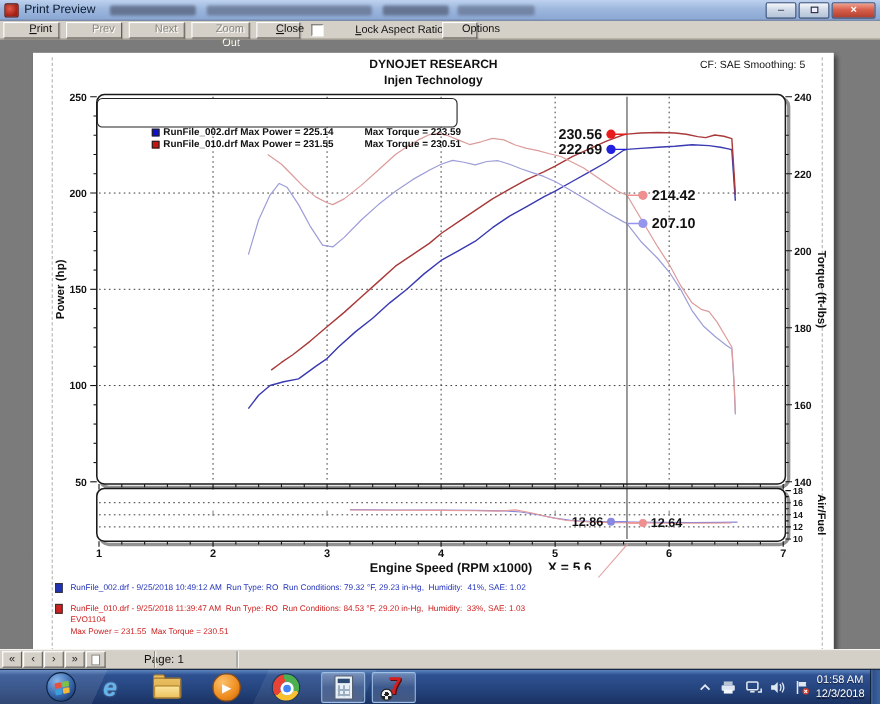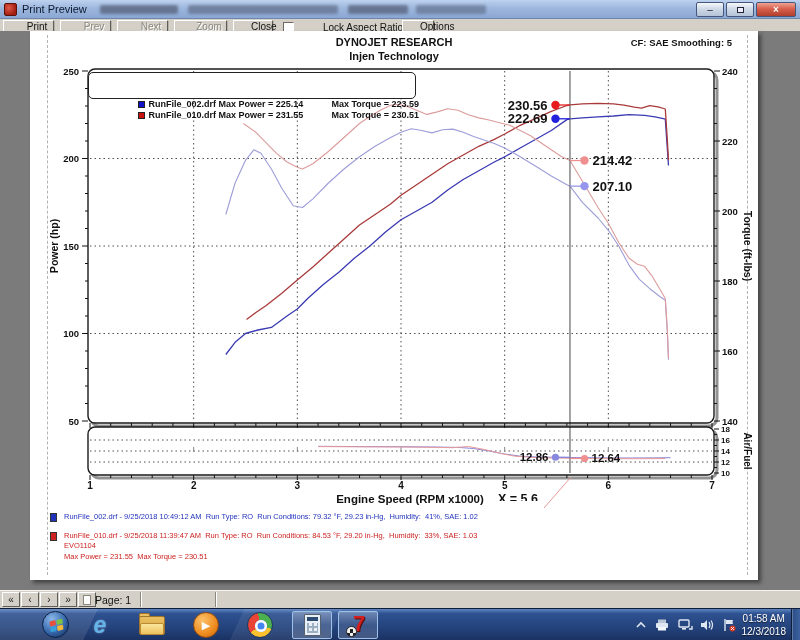--- a/index.html
+++ b/index.html
@@ -26,26 +26,26 @@
   .tbtn { position:absolute; top:1px; height:15px; background:#d4d0c8; font-size:10px; line-height:12px; text-align:center;
     border:1px solid; border-color:#ffffff #5f5d57 #5f5d57 #ffffff; box-shadow:1px 1px 0 rgba(0,0,0,.15); color:#111;padding-left:17px; }
   .tbtn.underline::first-letter { text-decoration:underline; }
   .tbtn.disabled { color:#8b887e; text-shadow:1px 1px 0 #fff; }
   .checkbox { position:absolute; top:3px; width:11px; height:11px; background:#fff;
     border:1px solid; border-color:#6b6962 #fff #fff #6b6962; }
   .chk-label { position:absolute; top:3px; font-size:10px; color:#111;padding-left:25px; }
   .chk-label::first-letter { text-decoration:underline; }
 
   
-  .preview { position:absolute; top:31px; left:0; width:800px; height:460px; background:#7b7b7b; }
+  .preview { position:absolute; top:48px; left:0; width:800px; height:460px; background:#7b7b7b; }
   .page { position:absolute; left:30px; top:0; width:728px; height:549px; background:#fff; box-shadow:3px 3px 4px rgba(0,0,0,.45); }
   .margin-guide { position:absolute; top:4px; height:540px; width:0; border-left:1px dashed #b3b3b3; }
   .hdr-title { position:absolute; top:5px; left:0; width:100%; text-align:center; font-size:11px; font-weight:bold; color:#111; }
   .hdr-sub   { position:absolute; top:19px; left:0; width:100%; text-align:center; font-size:11px; font-weight:bold; color:#111; }
-  .hdr-note  { position:absolute; top:6px; right:26px; font-size:9.5px; font-weight:bold; color:#111; }
+  .hdr-note  { position:absolute; top:6px; right:26px; font-size:9.5px; font-weight:normal; color:#111; }
   #chart-svg { position:absolute; left:0; top:0; z-index:2; }
 
   .legend { position:absolute; left:58px; top:41px; width:328px; height:27px; background:#fff;
     border:1px solid #222; border-radius:5px; z-index:3; padding:2px 0 0 5px; }
   .leg-row { position:relative; height:11px; white-space:pre; }
   .leg-sq { display:inline-block; width:7px; height:7px; border:1px solid #222; vertical-align:-1px; margin-right:3px; }
   .leg-txt { font-size:9px; font-weight:bold; color:#111; display:inline-block; }
   .leg-left { min-width:183px; }
 
   .cursor-x-label { position:absolute; left:468px; top:461px; height:9px; overflow:hidden;
@@ -55,21 +55,21 @@
   .f-run { position:relative; margin-bottom:8px; }
   .f-sq { position:absolute; left:0; top:1px; width:7px; height:9px; border:1px solid #333; }
   .f-line { margin-left:14px; font-size:7.5px; line-height:10.5px; white-space:pre; }
   .f-blue { color:#2233bb; } .f-red { color:#cc2222; }
 
   
   .statusbar { position:absolute; top:590px; left:0; width:800px; height:18px; background:#d4d0c8; border-top:1px solid #f5f4f0; }
   .sbtn { position:absolute; top:1px; width:18px; height:15px; background:#d4d0c8; text-align:center; font-size:10px; line-height:13px;
     border:1px solid; border-color:#fff #5f5d57 #5f5d57 #fff; color:#222; }
   .page-glyph { display:inline-block; width:8px; height:10px; background:#fcfcfc; border:1px solid #8a877d; margin-top:2px; }
-  .s-label { position:absolute; left:95px; top:3px; font-size:10.5px; color:#111; }
+  .s-label { position:absolute; left:95px; top:3px; font-size:10.5px; color:#111;padding-left:36px; }
   .s-sep { position:absolute; top:1px; width:2px; height:15px; border-left:1px solid #8a877d; border-right:1px solid #fff; }
 
   
   .taskbar { position:absolute; top:608px; left:0; width:800px; height:32px;
     background:linear-gradient(180deg,#56046e0%,#000); background:linear-gradient(180deg,#5d86c0 0%,#2e5191 15%,#24437c 60%,#1a3263 100%); border-top:1px solid #0d1d3a; }
   .taskbar::before { content:""; position:absolute; inset:0;
     background:linear-gradient(115deg, rgba(255,255,255,.10) 0 12%, rgba(255,255,255,0) 12% 30%, rgba(255,255,255,.07) 30% 42%, rgba(255,255,255,0) 42%); }
   .orb { position:absolute; left:42px; top:2px; width:27px; height:27px; border-radius:50%;
     background:radial-gradient(circle at 35% 28%, #8ab8ea, #3767ac 55%, #132e57 95%); border:1px solid #0c2242; }
   .orb-flag { position:absolute; left:7px; top:8px; width:13px; height:11px; display:grid; grid-template-columns:6px 6px; grid-template-rows:5px 5px; gap:1px; transform:rotate(-6deg) skewY(-6deg); }

